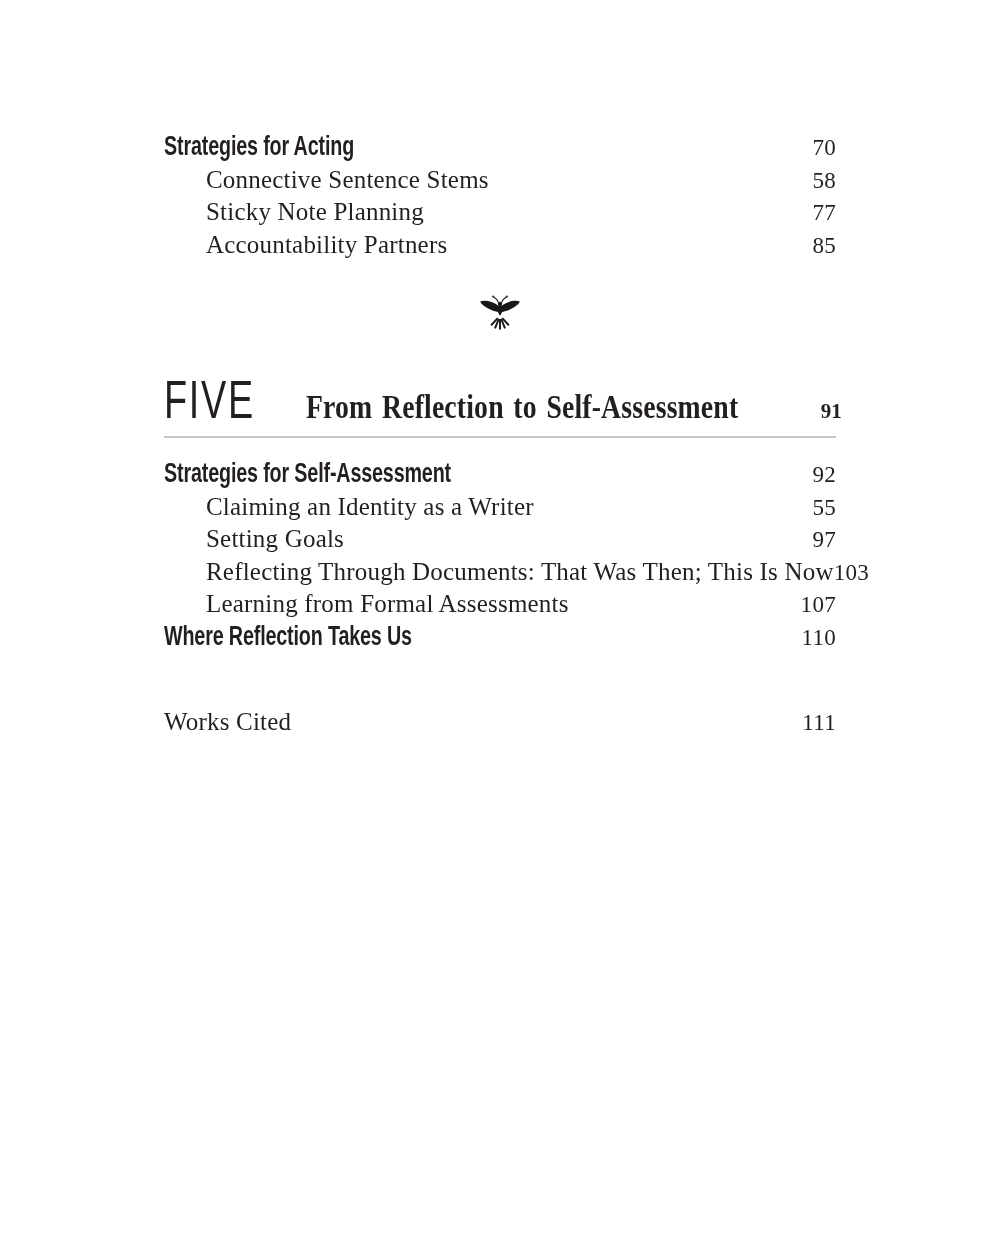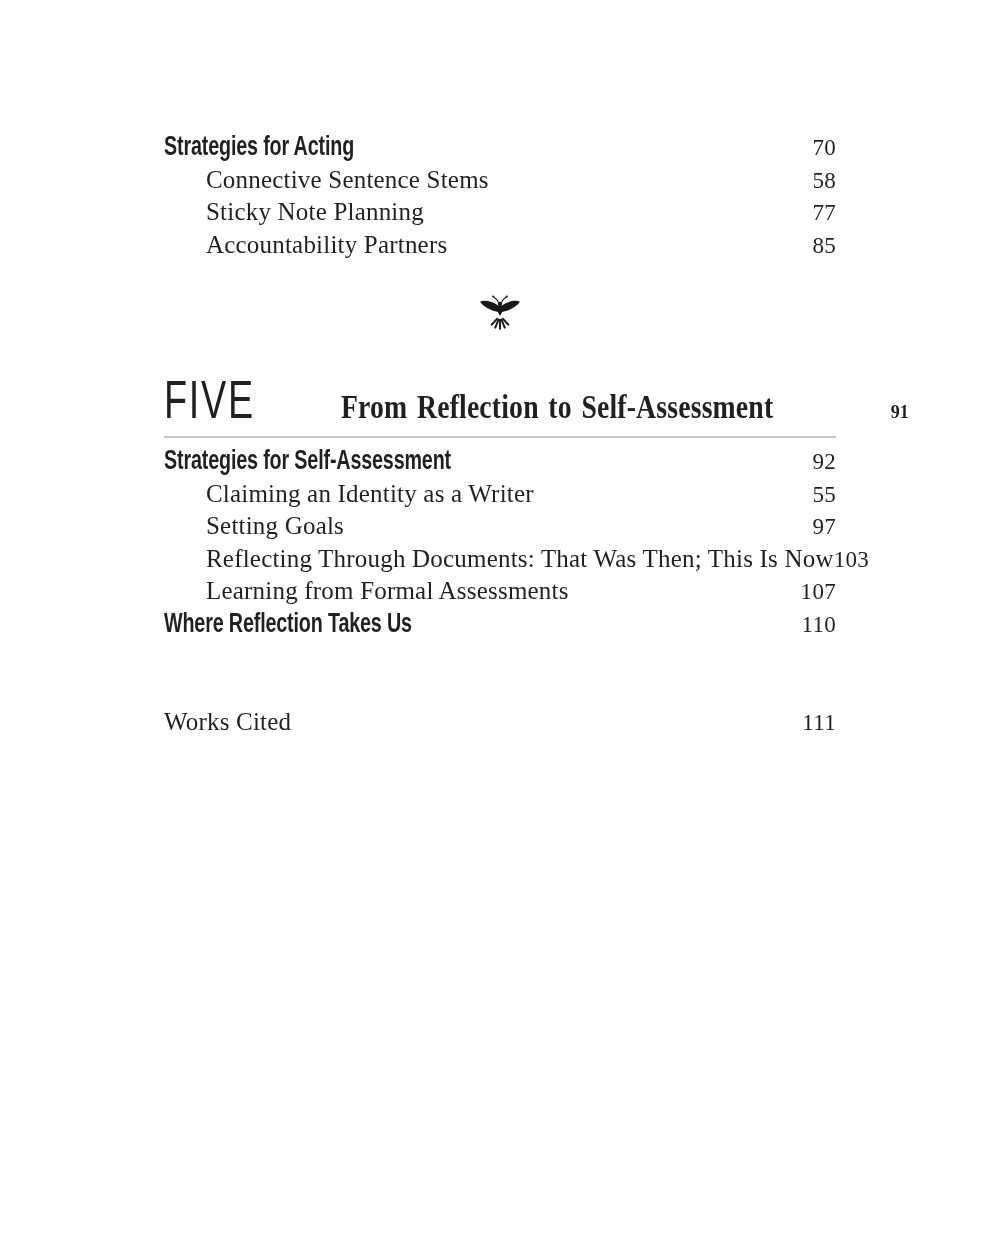--- a/index.html
+++ b/index.html
@@ -57,21 +57,20 @@
   .firefly-wrap {
     top: 294px;
     text-align: center;
     height: 44px;
   }
 
   .chapter-row {
     top: 372px;
     display: flex;
     align-items: baseline;
-    gap: 35px;
   }
   .chap-num {
     font-family: "Liberation Sans", sans-serif;
     font-weight: 400;
     font-size: 54px;
     letter-spacing: 2.5px;
     line-height: 54px;
     display: inline-block;
     transform: scaleX(0.70);
     transform-origin: 0 100%;
@@ -87,30 +86,30 @@
     display: inline-block;
     transform: scaleX(0.84);
     transform-origin: 0 100%;
     white-space: nowrap;
     margin-left: 12px;
   }
   .chap-page {
     margin-left: auto;
     font-family: "Liberation Serif", serif;
     font-weight: 700;
-    font-size: 18px;
+    font-size: 21px;
   }
 
   .chapter-rule {
     top: 436px;
     height: 2px;
     background: #c7c7c7;
   }
 
-  .section-self { top: 445px; }
+  .section-self { top: 458px; }
 
   .works-cited { top: 706px; }
 
   svg .ink { fill: #1a1718; }
   svg .ink-line { stroke: #1a1718; fill: none; }
 </style>
 </head>
 <body>
 
 <div class="col section-acting">

